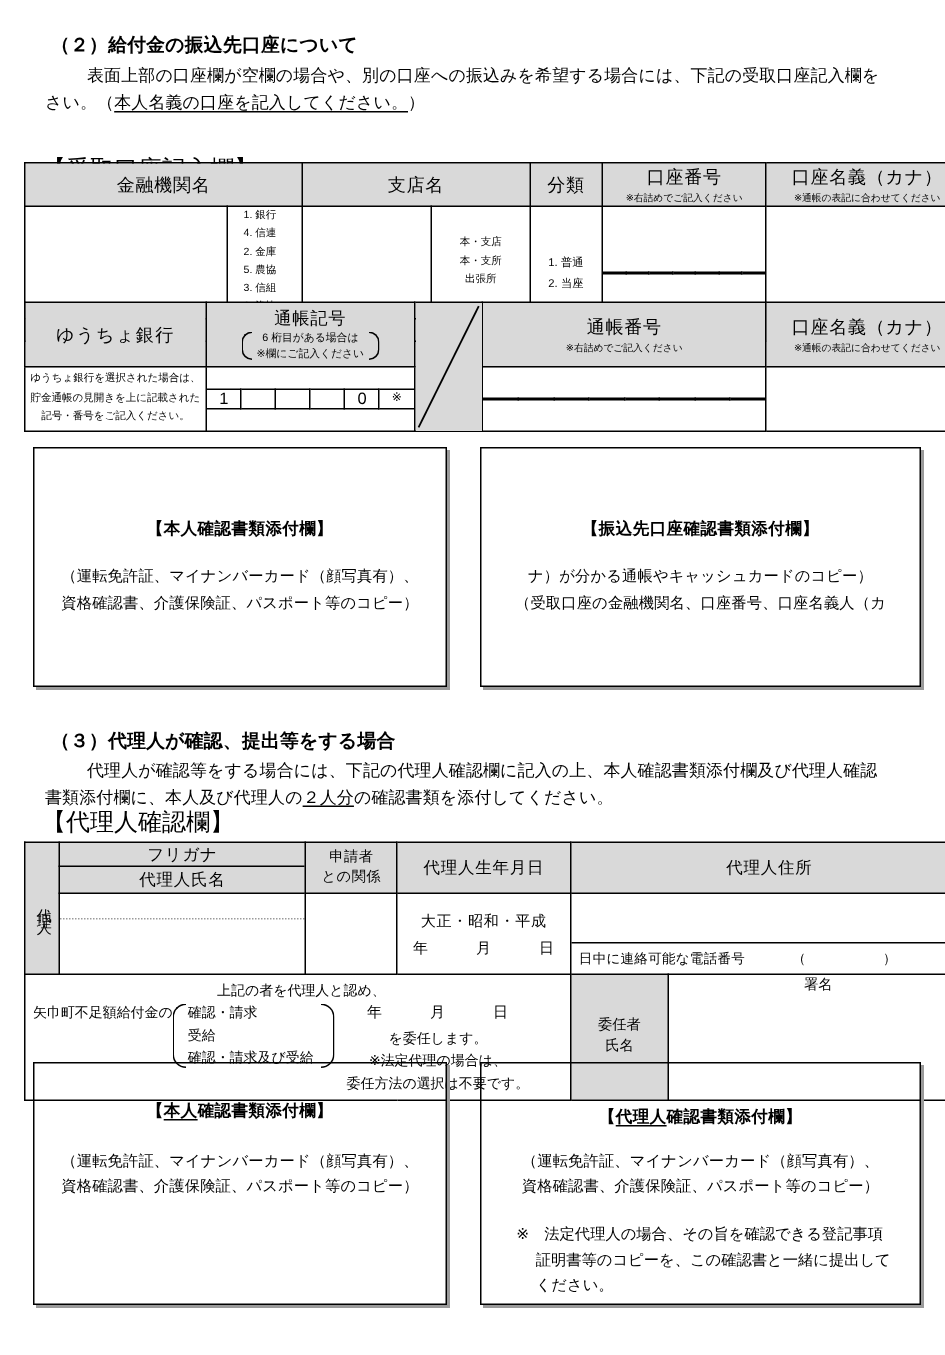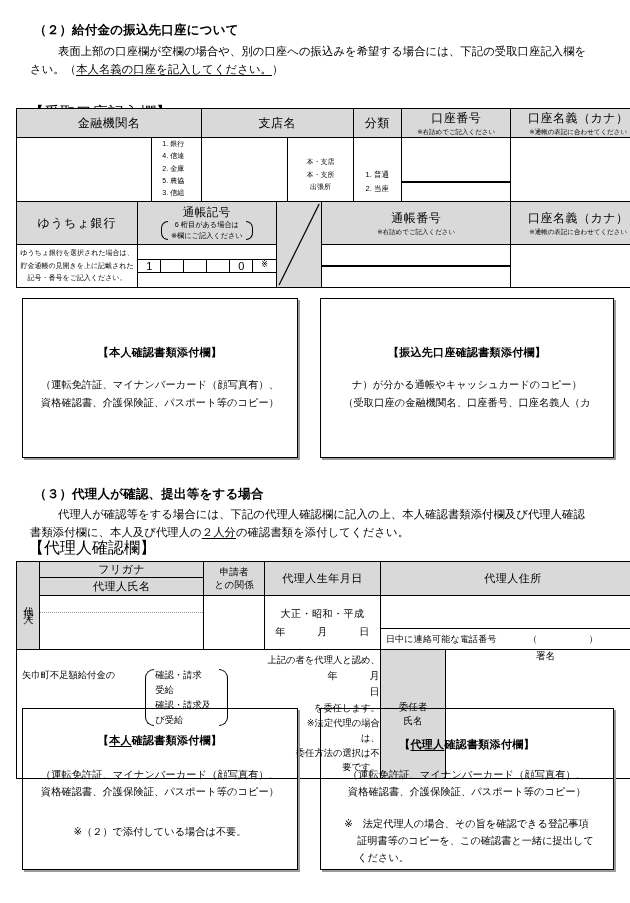--- a/index.html
+++ b/index.html
@@ -216,21 +216,21 @@
   }
   .phone-line {
     font-size: 9px;
     text-align: left;
     padding-left: 5px;
     letter-spacing: 0.2px;
   }
   .entrust-text {
     font-size: 9.3px;
     line-height: 1.6;
-    text-align: right;
+    text-align: center;
     padding-left: 5px;
   }
   .choice-wrap {
     display: inline-block;
     position: relative;
     padding: 0 14px 0 10px;
     font-size: 9.3px;
     line-height: 1.6;
     text-align: left;
   }
@@ -520,21 +520,21 @@
             <span style="display:inline-block; width:26px;"></span>
             <span>（</span>
             <span style="display:inline-block; width:46px;"></span>
             <span>）</span>
           </div>
         </td>
       </tr>
       <tr>
         <td colspan="4" style="padding:3px 0 3px 0; vertical-align:top;">
           <div class="entrust-text">上記の者を代理人と認め、</div>
-          <div style="display:flex; align-items:flex-start; padding-left:5px;gap:30px;">
+          <div style="display:flex; align-items:flex-start; padding-left:5px;">
             <span class="entrust-text" style="padding-left:0; white-space:nowrap;">矢巾町不足額給付金の</span>
             <span class="choice-wrap">
               <div>確認・請求</div>
               <div>受給</div>
               <div>確認・請求及び受給</div>
             </span>
             <span style="display:inline-block; width:8px;"></span>
             <span class="entrust-text" style="padding-left:0;">
               <div class="ymd" style="margin-bottom:1px;">年　　　月　　　日</div>
               <div>を委任します。</div>
@@ -557,21 +557,20 @@
 
   <div class="attach-row" style="position:absolute; left:0; top:708px; width:630px;">
     <div class="attach-box" style="width:276px; height:162px; justify-content:flex-start; padding-top:24px;">
       <div class="attach-title" style="margin-bottom:18px;">
         <span>【</span><span class="u-line">本人</span><span>確認書類添付欄】</span>
       </div>
       <div class="attach-body">
         <div>（運転免許証、マイナンバーカード（顔写真有）、</div>
         <div>資格確認書、介護保険証、パスポート等のコピー）</div>
       </div>
-      <div class="attach-note" style="margin-top:22px;">※（２）で添付している場合は不要。</div>
     </div>
     <div class="attach-box" style="width:294px; height:162px; justify-content:flex-start; padding-top:28px;">
       <div class="attach-title" style="margin-bottom:14px;">
         <span>【</span><span class="u-line">代理人</span><span>確認書類添付欄】</span>
       </div>
       <div class="attach-body">
         <div>（運転免許証、マイナンバーカード（顔写真有）、</div>
         <div>資格確認書、介護保険証、パスポート等のコピー）</div>
       </div>
       <div class="attach-note" style="margin-top:14px; text-align:left; padding-left:4px;">

